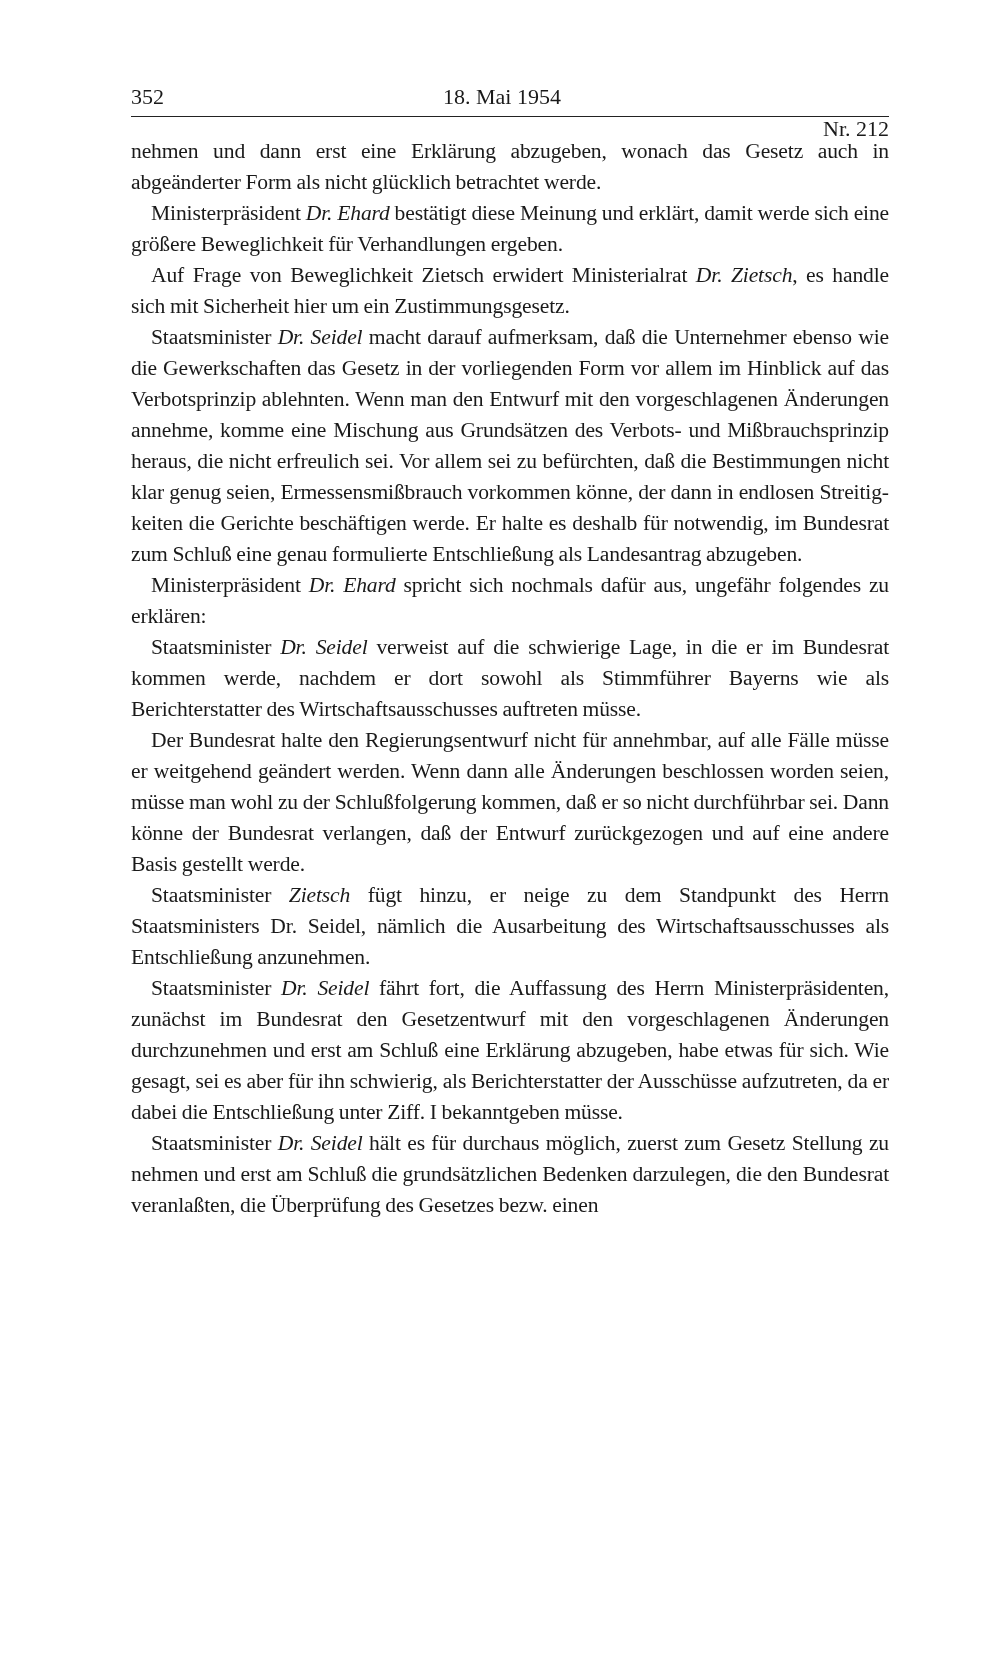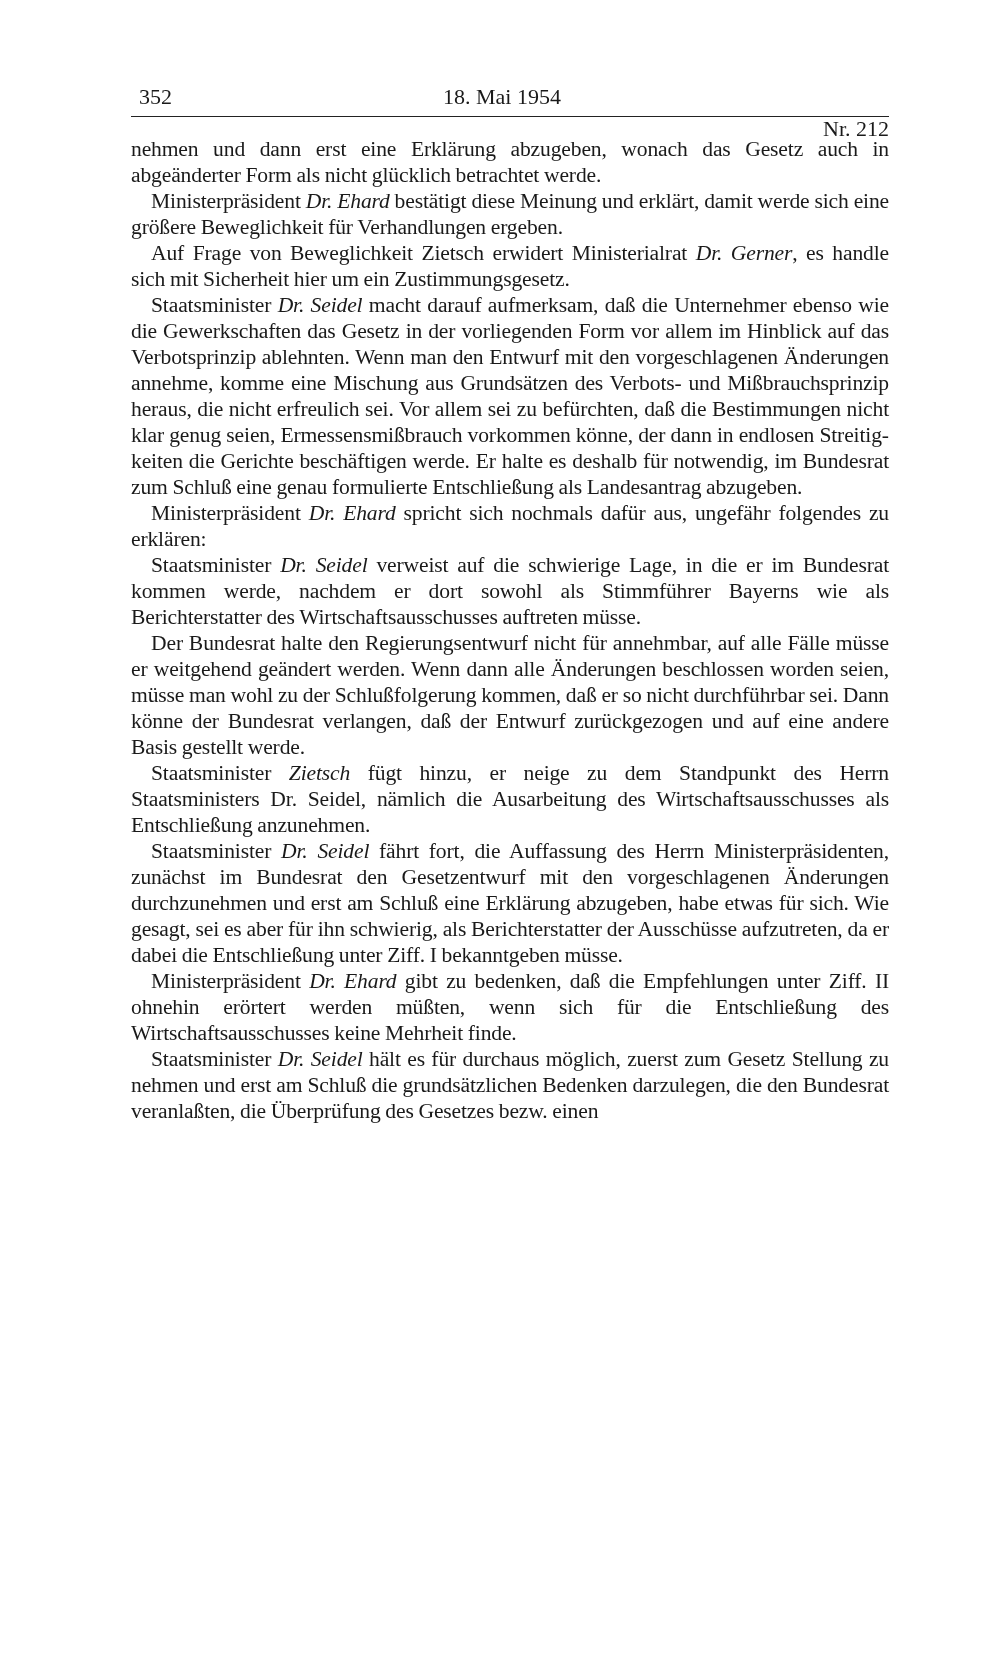--- a/index.html
+++ b/index.html
@@ -20,32 +20,32 @@
       left: 131px;
       top: 80px;
       width: 758px;
     }
     .running-head {
       position: relative;
       height: 34px;
       font-size: 22px;
       line-height: 34px;
     }
-    .running-head .left { position: absolute; left: 8px; top: 0; }
+    .running-head .left { position: absolute; left: 0; top: 0; }
     .running-head .center { position: absolute; left: 0; right: 16px; top: 0; text-align: center; }
     .running-head .right { position: absolute; right: 0; top: 0; margin-top: 32px; }
     .rule {
       height: 0;
       border-top: 1.3px solid #222;
       margin-top: 2px;
     }
     .body-text {
       margin-top: 19px;
       font-size: 21.6px;
-      line-height: 26px;
+      line-height: 31px;
       text-align: justify;
       hyphens: manual;
       letter-spacing: -0.15px;
       word-spacing: -0.5px;
     }
     .body-text p {
       margin: 0;
       text-indent: 20px;
     }
     .body-text p.cont {
@@ -63,23 +63,22 @@
   <div class="running-head">
     <span class="left">352</span>
     <span class="center">18. Mai 1954</span>
     <span class="right">Nr. 212</span>
   </div>
   <div class="rule"></div>
 
   <div class="body-text" id="body-text">
       <p class="cont"><span>nehmen und dann erst eine Erklärung abzugeben, wonach das Gesetz auch in abgeänderter Form als nicht glücklich betrachtet werde.</span></p>
       <p><span>Ministerpräsident </span><em>Dr. Ehard</em><span> bestätigt diese Meinung und erklärt, damit werde sich eine größere Beweglichkeit für Verhandlungen ergeben.</span></p>
-      <p><span>Auf Frage von Beweglichkeit Zietsch erwidert Ministerialrat </span><em>Dr. Gerner</em><span>, es handle sich mit Sicherheit hier um ein Zustimmungsgesetz.</span></p>
+      <p><span>Auf Frage von Beweglichkeit Zietsch erwidert Ministerialrat </span><em>Dr. Zietsch</em><span>, es handle sich mit Sicherheit hier um ein Zustimmungsgesetz.</span></p>
       <p><span>Staatsminister </span><em>Dr. Seidel</em><span> macht darauf aufmerksam, daß die Unternehmer ebenso wie die Gewerkschaften das Gesetz in der vorliegenden Form vor allem im Hinblick auf das Verbotsprinzip ablehnten. Wenn man den Entwurf mit den vorgeschlagenen Änderungen annehme, komme eine Mischung aus Grundsätzen des Verbots- und Mißbrauchsprinzip heraus, die nicht erfreu­lich sei. Vor allem sei zu befürchten, daß die Bestimmungen nicht klar genug seien, Ermessensmißbrauch vorkommen könne, der dann in endlosen Streitig­keiten die Gerichte beschäftigen werde. Er halte es deshalb für notwendig, im Bundesrat zum Schluß eine genau formulierte Entschließung als Landesantrag abzugeben.</span></p>
       <p><span>Ministerpräsident </span><em>Dr. Ehard</em><span> spricht sich nochmals dafür aus, ungefähr folgendes zu erklären:</span></p>
       <p><span>Staatsminister </span><em>Dr. Seidel</em><span> verweist auf die schwierige Lage, in die er im Bundesrat kommen werde, nachdem er dort sowohl als Stimmführer Bayerns wie als Berichterstatter des Wirtschaftsausschusses auftreten müsse.</span></p>
       <p><span>Der Bundesrat halte den Regierungsentwurf nicht für annehmbar, auf alle Fälle müsse er weitgehend geändert werden. Wenn dann alle Änderungen beschlossen worden seien, müsse man wohl zu der Schlußfolgerung kommen, daß er so nicht durchführbar sei. Dann könne der Bundesrat verlangen, daß der Entwurf zurückgezogen und auf eine andere Basis gestellt werde.</span></p>
       <p><span>Staatsminister </span><em>Zietsch</em><span> fügt hinzu, er neige zu dem Standpunkt des Herrn Staatsministers Dr. Seidel, nämlich die Ausarbeitung des Wirtschaftsaus­schusses als Entschließung anzunehmen.</span></p>
       <p><span>Staatsminister </span><em>Dr. Seidel</em><span> fährt fort, die Auffassung des Herrn Ministerpräsi­denten, zunächst im Bundesrat den Gesetzentwurf mit den vorgeschlagenen Änderungen durchzunehmen und erst am Schluß eine Erklärung abzugeben, habe etwas für sich. Wie gesagt, sei es aber für ihn schwierig, als Berichterstatter der Ausschüsse aufzutreten, da er dabei die Entschließung unter Ziff. I bekannt­geben müsse.</span></p>
-      <p><span>Ministerpräsident </span><em>Dr. Ehard</em><span> gibt zu bedenken, daß die Empfehlungen unter Ziff. II ohnehin erörtert werden müßten, wenn sich für die Entschließung des Wirtschaftsausschusses keine Mehrheit finde.</span></p>
       <p><span>Staatsminister </span><em>Dr. Seidel</em><span> hält es für durchaus möglich, zuerst zum Gesetz Stel­lung zu nehmen und erst am Schluß die grundsätzlichen Bedenken darzulegen, die den Bundesrat veranlaßten, die Überprüfung des Gesetzes bezw. einen</span></p>
     </div>
 </div>
 
 </body></html>

